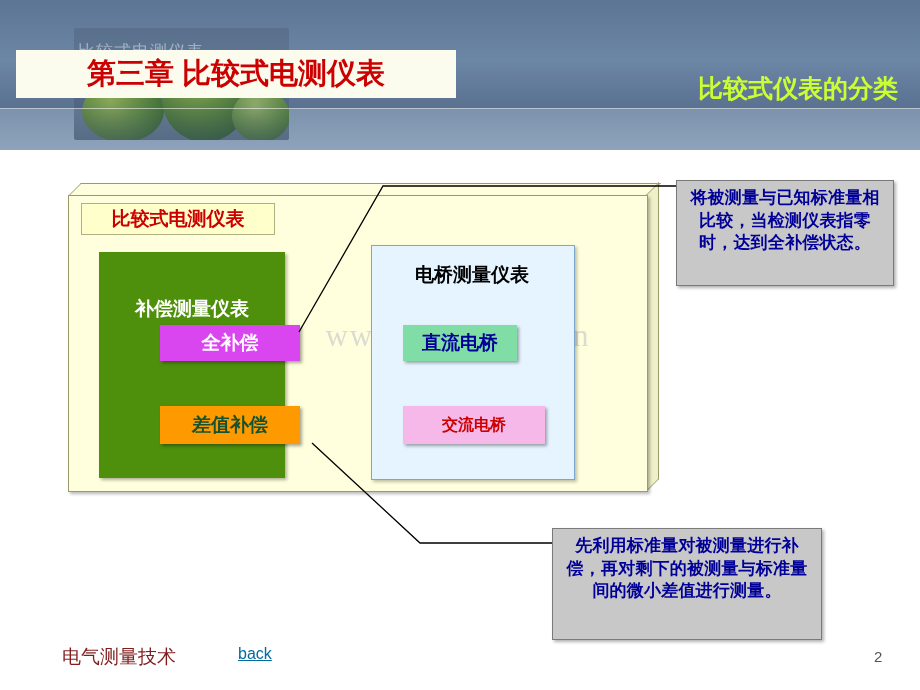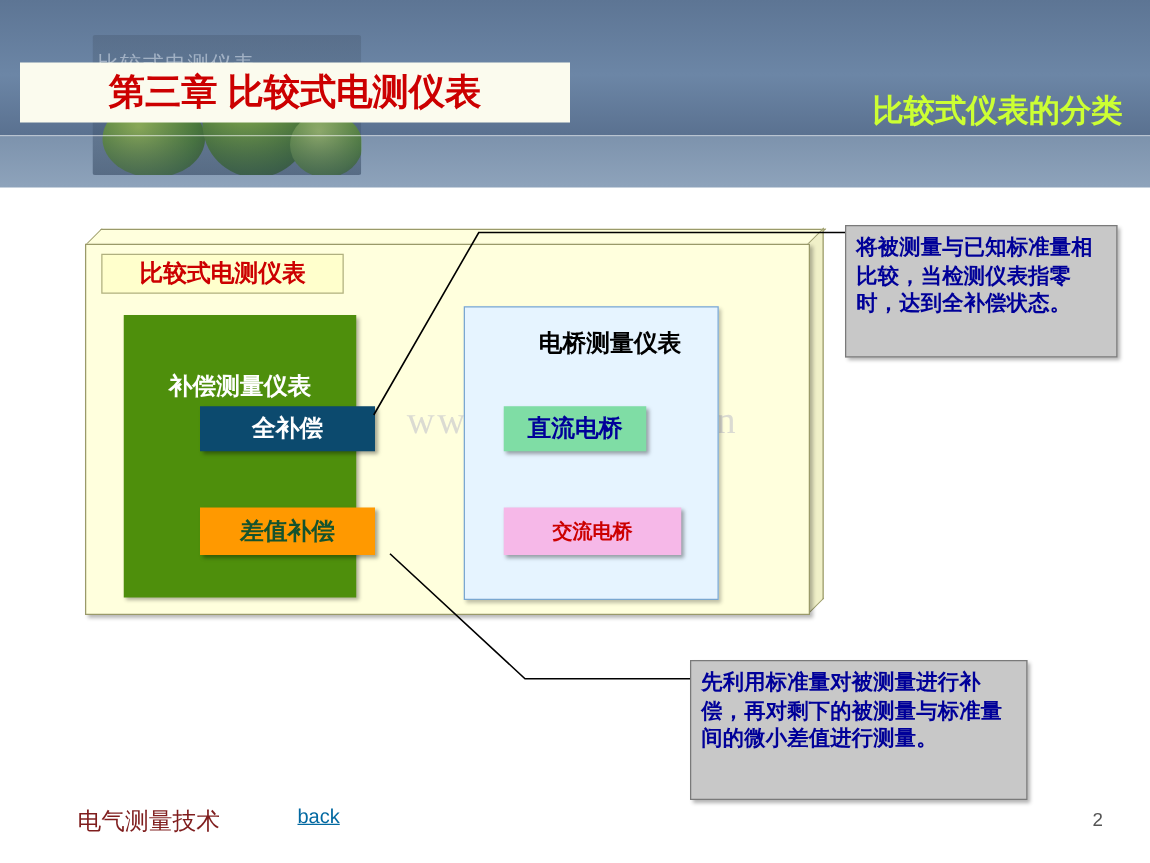--- a/index.html
+++ b/index.html
@@ -37,37 +37,37 @@
      border:1px solid #b0b080;display:flex;align-items:center;justify-content:center;}
   .label-top span{font-size:19px;color:#cc0000;font-weight:bold;}
 
   .green-box{position:absolute;left:99px;top:252px;width:186px;height:226px;background:#4e8f0c;
      box-shadow:2px 2px 3px rgba(0,0,0,.3);}
   .green-title{position:absolute;left:99px;top:260px;width:186px;text-align:center;
      font-size:19px;color:#ffffff;font-weight:bold;margin-top:36px;}
   .blue-box{position:absolute;left:371px;top:245px;width:202px;height:233px;background:#e6f4ff;
      border:1px solid #7aa7d0;box-shadow:2px 2px 3px rgba(0,0,0,.25);}
   .blue-title{position:absolute;left:371px;top:262px;width:202px;text-align:center;
-     font-size:19px;color:#000000;font-weight:bold;padding-left:16px;}
+     font-size:19px;color:#000000;font-weight:bold;}
 
   .chip{position:absolute;display:flex;align-items:center;justify-content:center;
      box-shadow:2px 2px 3px rgba(0,0,0,.35);font-weight:bold;}
-  .chip-brown{left:160px;top:325px;width:140px;height:36px;background:#0c4a6e;}
+  .chip-brown{left:160px;top:325px;width:140px;height:36px;background:#d946ef;}
   .chip-brown span{font-size:19px;color:#ffffff;}
   .chip-orange{left:160px;top:406px;width:140px;height:38px;background:#ff9900;}
   .chip-orange span{font-size:19px;color:#14532d;}
   .chip-green{left:403px;top:325px;width:114px;height:36px;background:#7fdda5;}
   .chip-green span{font-size:19px;color:#000099;}
   .chip-pink{left:403px;top:406px;width:142px;height:38px;background:#f6b8e8;}
   .chip-pink span{font-size:16px;color:#cc0000;}
 
   
   .callout{position:absolute;background:#c8c8c8;border:1px solid #7a7a7a;
      box-shadow:2px 2px 3px rgba(0,0,0,.3);padding:6px 8px;box-sizing:border-box;}
-  .callout p{margin:0;font-size:17px;color:#000099;font-weight:bold;line-height:1.33;letter-spacing:.2px;}
+  .callout p{margin:0;font-size:17px;color:#000099;font-weight:bold;line-height:1.33;letter-spacing:.2px;text-align:center;}
   .callout-1{left:676px;top:180px;width:218px;height:106px;}
   .callout-2{left:552px;top:528px;width:270px;height:112px;}
 
   svg.leader{position:absolute;left:0;top:0;width:920px;height:690px;pointer-events:none;}
 
   
   .watermark{position:absolute;left:178px;top:318px;width:560px;text-align:center;
      font-size:31px;color:#cfcfcf;opacity:.75;letter-spacing:2px;font-family:"Liberation Serif",serif;}
 
   

